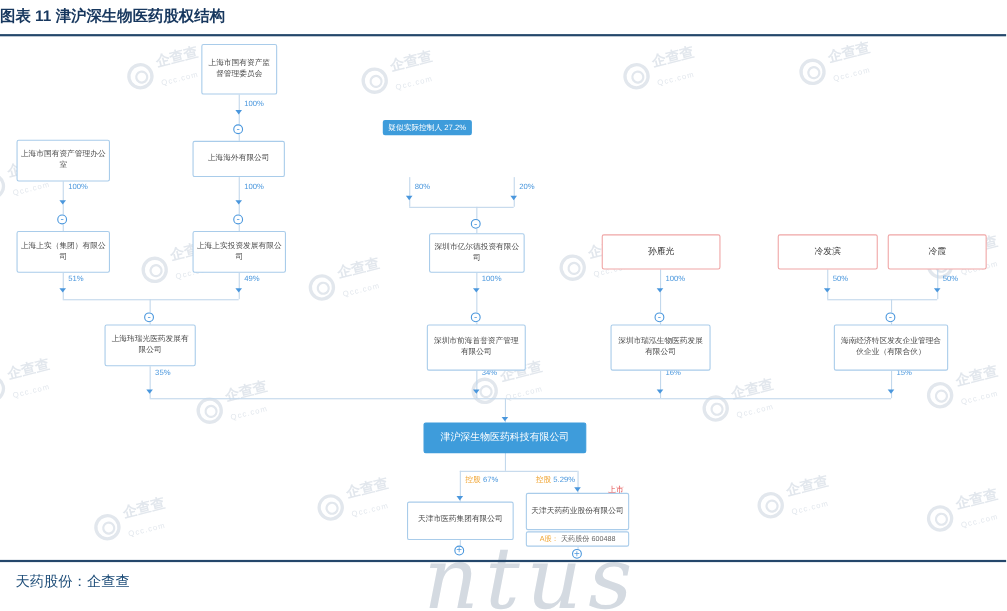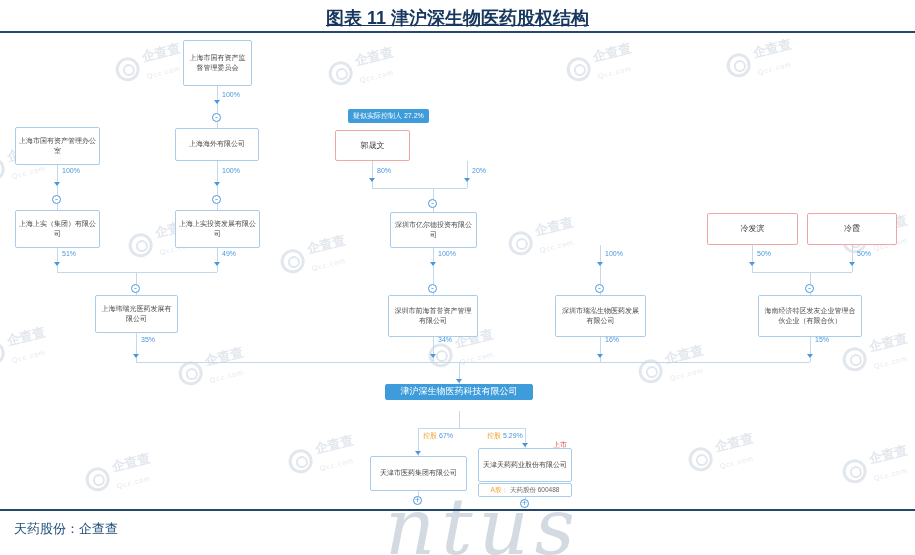--- a/index.html
+++ b/index.html
@@ -1,19 +1,19 @@
 <!DOCTYPE html>
 <html><head>
 <meta charset="utf-8">
 <style>
   html,body{margin:0;padding:0;background:#fff;}
   .page{position:relative;width:915px;height:555px;background:#fff;overflow:hidden;
         font-family:"Liberation Sans",sans-serif;}
-  .title{position:absolute;top:6px;left:0;width:100%;text-align:center;font-size:18px;
-         font-weight:bold;color:#17375E;z-index:6;text-decoration:underline;}
+  .title{position:absolute;top:6px;left:0;width:100%;font-size:14px;
+         font-weight:bold;color:#17375E;z-index:6;}
   .rule{position:absolute;left:0;width:915px;height:2px;background:#24476B;z-index:5;}
   .rule.top{top:31px}.rule.bottom{top:509px}
   .source{position:absolute;left:14px;top:520px;font-size:13px;color:#1F4E79;z-index:6;}
 
   .box{position:absolute;background:#fff;border:1px solid #A9CCEA;border-radius:2px;
        display:flex;align-items:center;justify-content:center;text-align:center;
        font-size:7px;color:#4a4a4a;line-height:1.45;padding:2px 3px;box-sizing:border-box;z-index:3;}
   .box.person{border-color:#F0A6A6;font-size:8px;color:#333;}
   .box.core{background:#3E9CDB;border-color:#3E9CDB;color:#fff;font-size:9px;}
 
@@ -218,28 +218,28 @@
 
   <div class="ctag">疑似实际控制人 27.2%</div>
   <div class="listed">上市</div>
 
   <div class="box" style="left:183px;top:40px;width:69px;height:46px">上海市国有资产监督管理委员会</div>
   <div class="box" style="left:15px;top:127px;width:85px;height:38px">上海市国有资产管理办公室</div>
   <div class="box" style="left:175px;top:128px;width:84px;height:33px">上海海外有限公司</div>
   <div class="box" style="left:15px;top:210px;width:85px;height:38px">上海上实（集团）有限公司</div>
   <div class="box" style="left:175px;top:210px;width:85px;height:38px">上海上实投资发展有限公司</div>
   <div class="box" style="left:95px;top:295px;width:83px;height:38px">上海玮瑞光医药发展有限公司</div>
-  <div class="box person" style="left:335px;top:130px;width:75px;height:31px">郭晟文</div>
   <div class="box" style="left:390px;top:212px;width:87px;height:36px">深圳市亿尔德投资有限公司</div>
   <div class="box" style="left:388px;top:295px;width:90px;height:42px">深圳市前海首誉资产管理有限公司</div>
+  <div class="box person" style="left:547px;top:213px;width:108px;height:32px">孙雁光</div>
   <div class="box" style="left:555px;top:295px;width:91px;height:42px">深圳市瑞泓生物医药发展有限公司</div>
   <div class="box person" style="left:807px;top:213px;width:90px;height:32px">冷霞</div>
   <div class="box person" style="left:707px;top:213px;width:91px;height:32px">冷发滨</div>
   <div class="box" style="left:758px;top:295px;width:104px;height:42px">海南经济特区发友企业管理合伙企业（有限合伙）</div>
-  <div class="box core" style="left:385px;top:384px;width:148px;height:16px">津沪深生物医药科技有限公司</div>
+  <div class="box core" style="left:385px;top:384px;width:148px;height:28px">津沪深生物医药科技有限公司</div>
   <div class="box" style="left:370px;top:456px;width:97px;height:35px">天津市医药集团有限公司</div>
   <div class="box" style="left:478px;top:448px;width:94px;height:34px">天津天药药业股份有限公司</div>
   <div class="strip">
       <span class="pre">A股：</span>
       <span class="val">天药股份 600488</span>
     </div>
 
 </div>
 
 </body></html>

